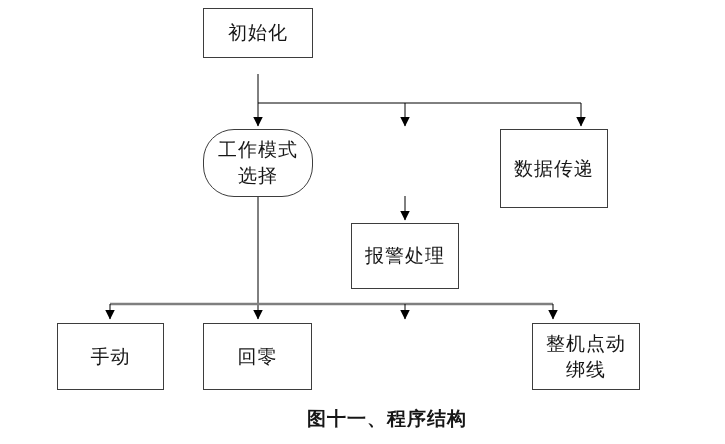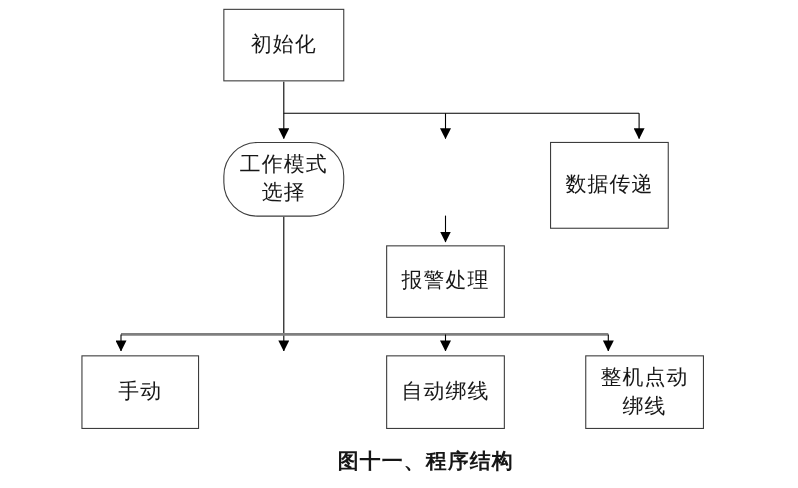--- a/index.html
+++ b/index.html
@@ -73,31 +73,31 @@
 
     <line x1="258" y1="197" x2="258" y2="319" stroke="#000000" stroke-width="1" marker-end="url(#arrow)"></line>
 
     <line x1="110" y1="304" x2="553" y2="304" stroke="#7f7f7f" stroke-width="2.5"></line>
 
     <line x1="110" y1="304" x2="110" y2="319" stroke="#000000" stroke-width="1" marker-end="url(#arrow)"></line>
     <line x1="405" y1="304" x2="405" y2="319" stroke="#000000" stroke-width="1" marker-end="url(#arrow)"></line>
     <line x1="553" y1="304" x2="553" y2="319" stroke="#000000" stroke-width="1" marker-end="url(#arrow)"></line>
   </svg>
 
-  <div class="node" style="left:203px; top:8px; width:110px; height:66px;">初始化</div>
+  <div class="node" style="left:203px; top:8px; width:110px; height:50px;">初始化</div>
 
   <div class="node" style="left:203px; top:129px; width:110px; height:68px;border-radius:31px;">工作模式选择</div>
 
 
   <div class="node" style="left:500px; top:129px; width:108px; height:79px;">数据传递</div>
 
   <div class="node" style="left:351px; top:223px; width:108px; height:66px;">报警处理</div>
 
-  <div class="node" style="left:57px; top:323px; width:107px; height:67px;margin-left:17px;">手动</div>
+  <div class="node" style="left:57px; top:323px; width:107px; height:67px;">手动</div>
 
+  <div class="node" style="left:203px; top:323px; width:109px; height:67px;">回零</div>
 
-  <div class="node" style="left:351px; top:323px; width:108px; height:67px;">自动绑线</div>
 
   <div class="node" style="left:500px; top:323px; width:108px; height:67px;margin-left:32px;">整机点动绑线</div>
 
   <div class="caption">图十一、程序结构</div>
 
 </div>
 
 </body></html>

